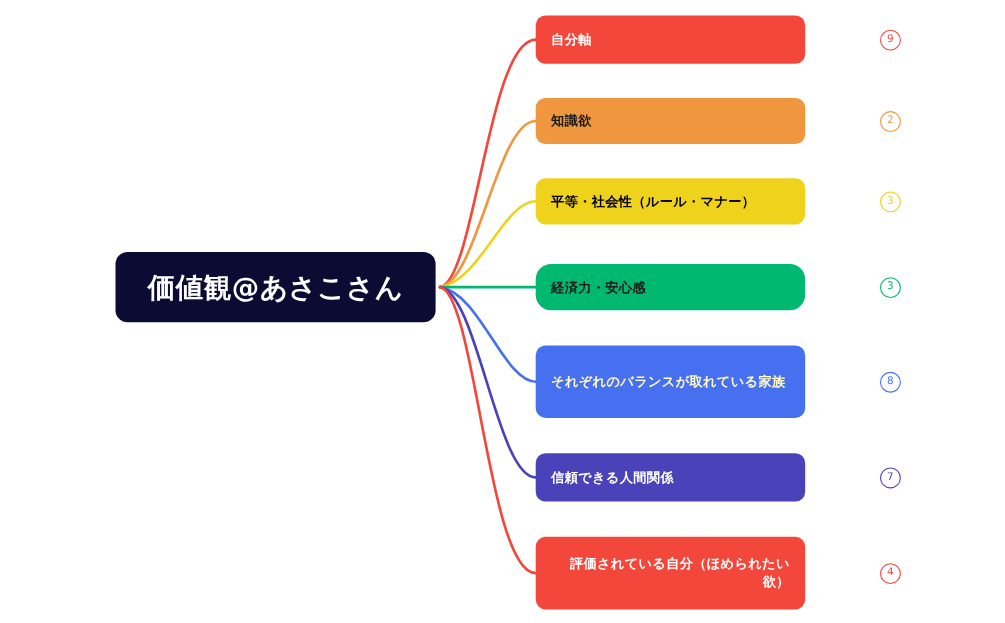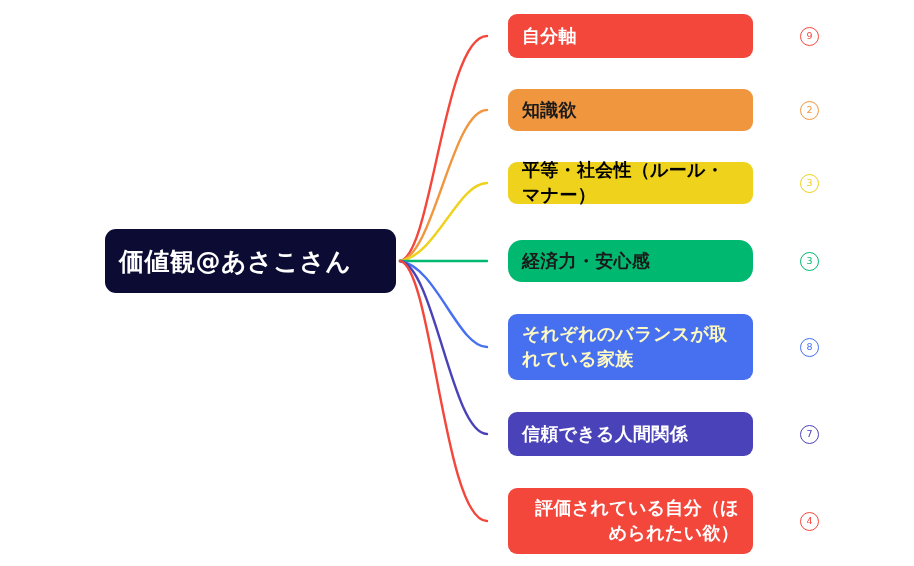--- a/index.html
+++ b/index.html
@@ -38,28 +38,28 @@
     letter-spacing: 0.3px;
   }
   .root-node {
     left: 105px;
     top: 229px;
     width: 291px;
     height: 64px;
     background: #0b0b33;
     color: #ffffff;
     border-radius: 11px;
-    justify-content: flex-start;
+    justify-content: center;
     font-size: 25px;
     letter-spacing: 0.5px;
   }
   .branch-node {
-    left: 508px;
+    left: 487px;
     width: 245px;
-    font-size: 18px;
+    font-size: 12px;
     line-height: 1.38;
   }
   .badge {
     position: absolute;
     left: 800px;
     width: 17px;
     height: 17px;
     border-radius: 50%;
     border: 1px solid currentColor;
     background: #ffffff;

